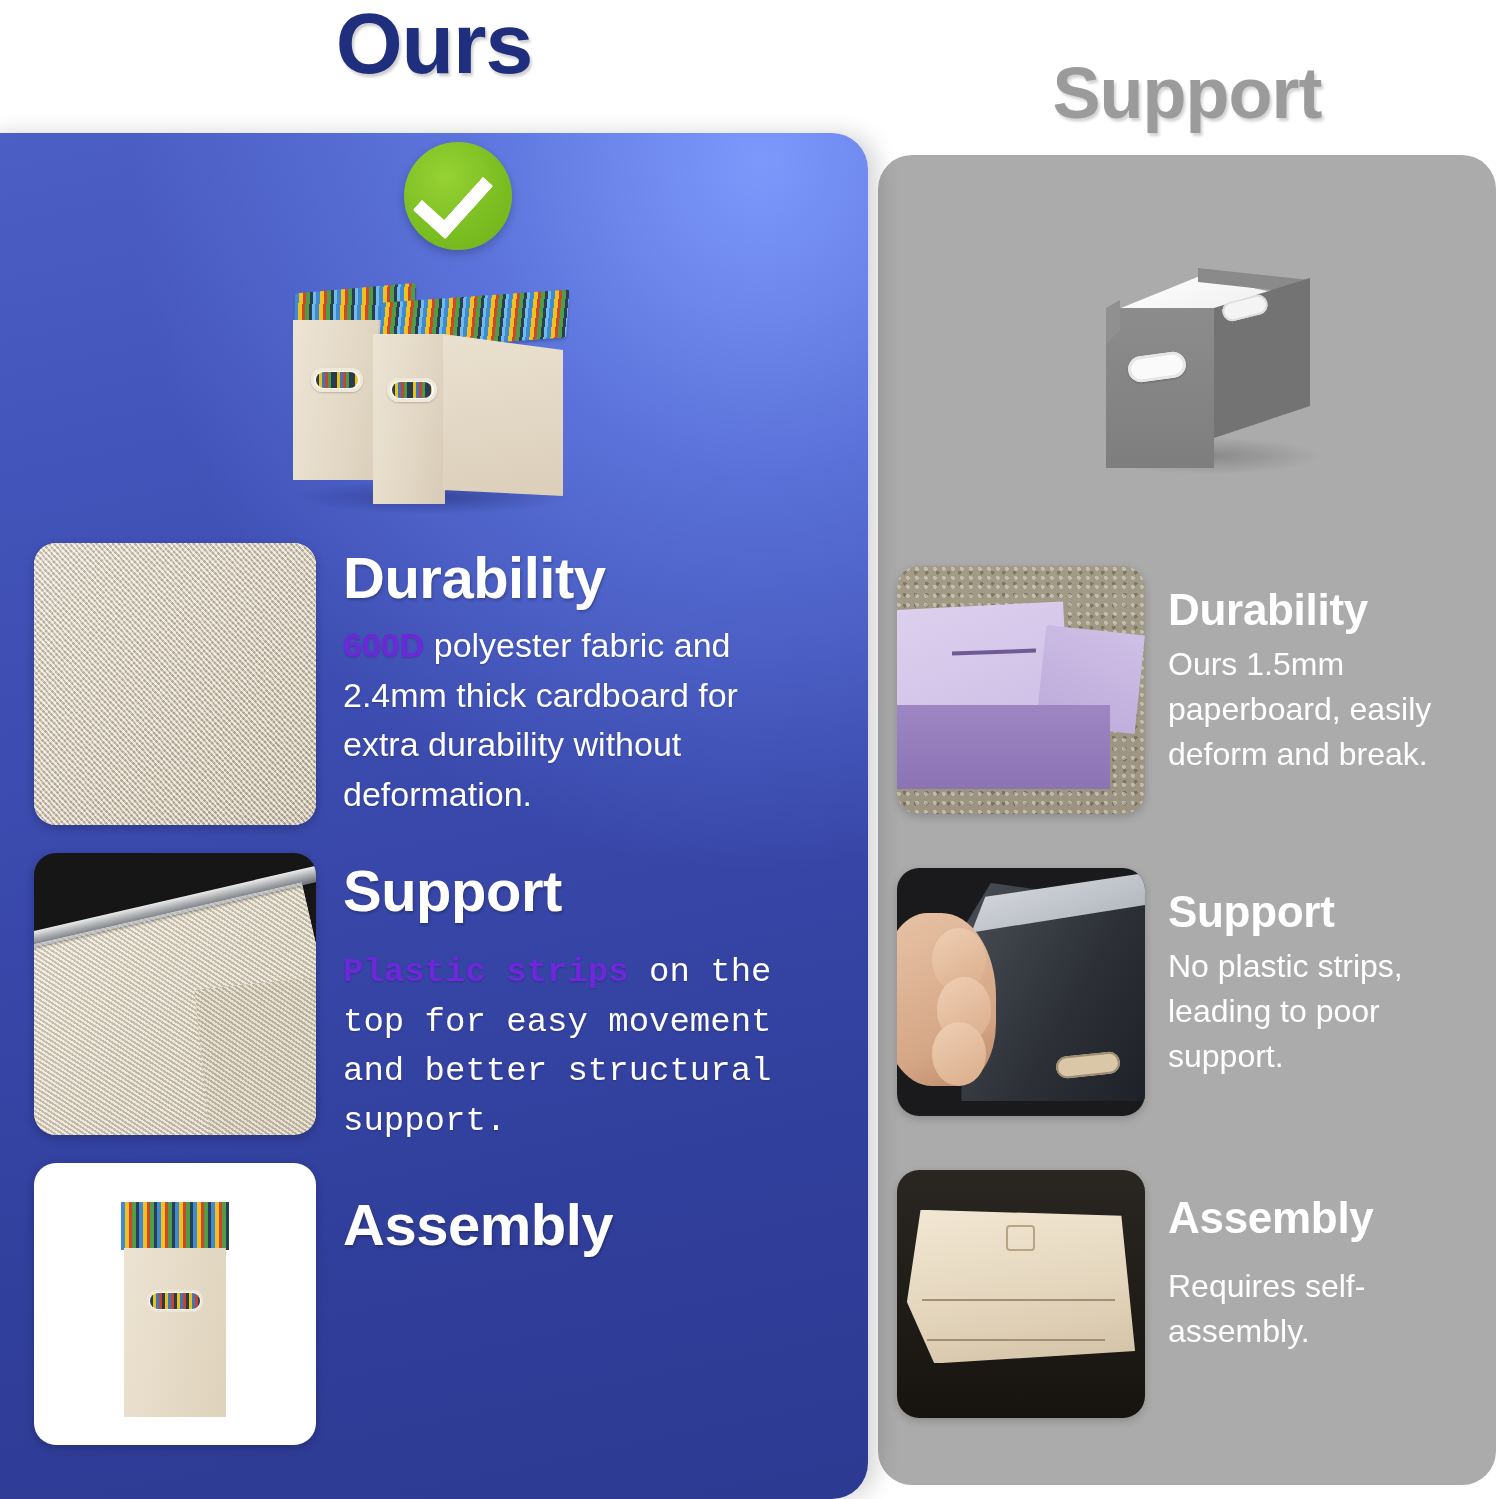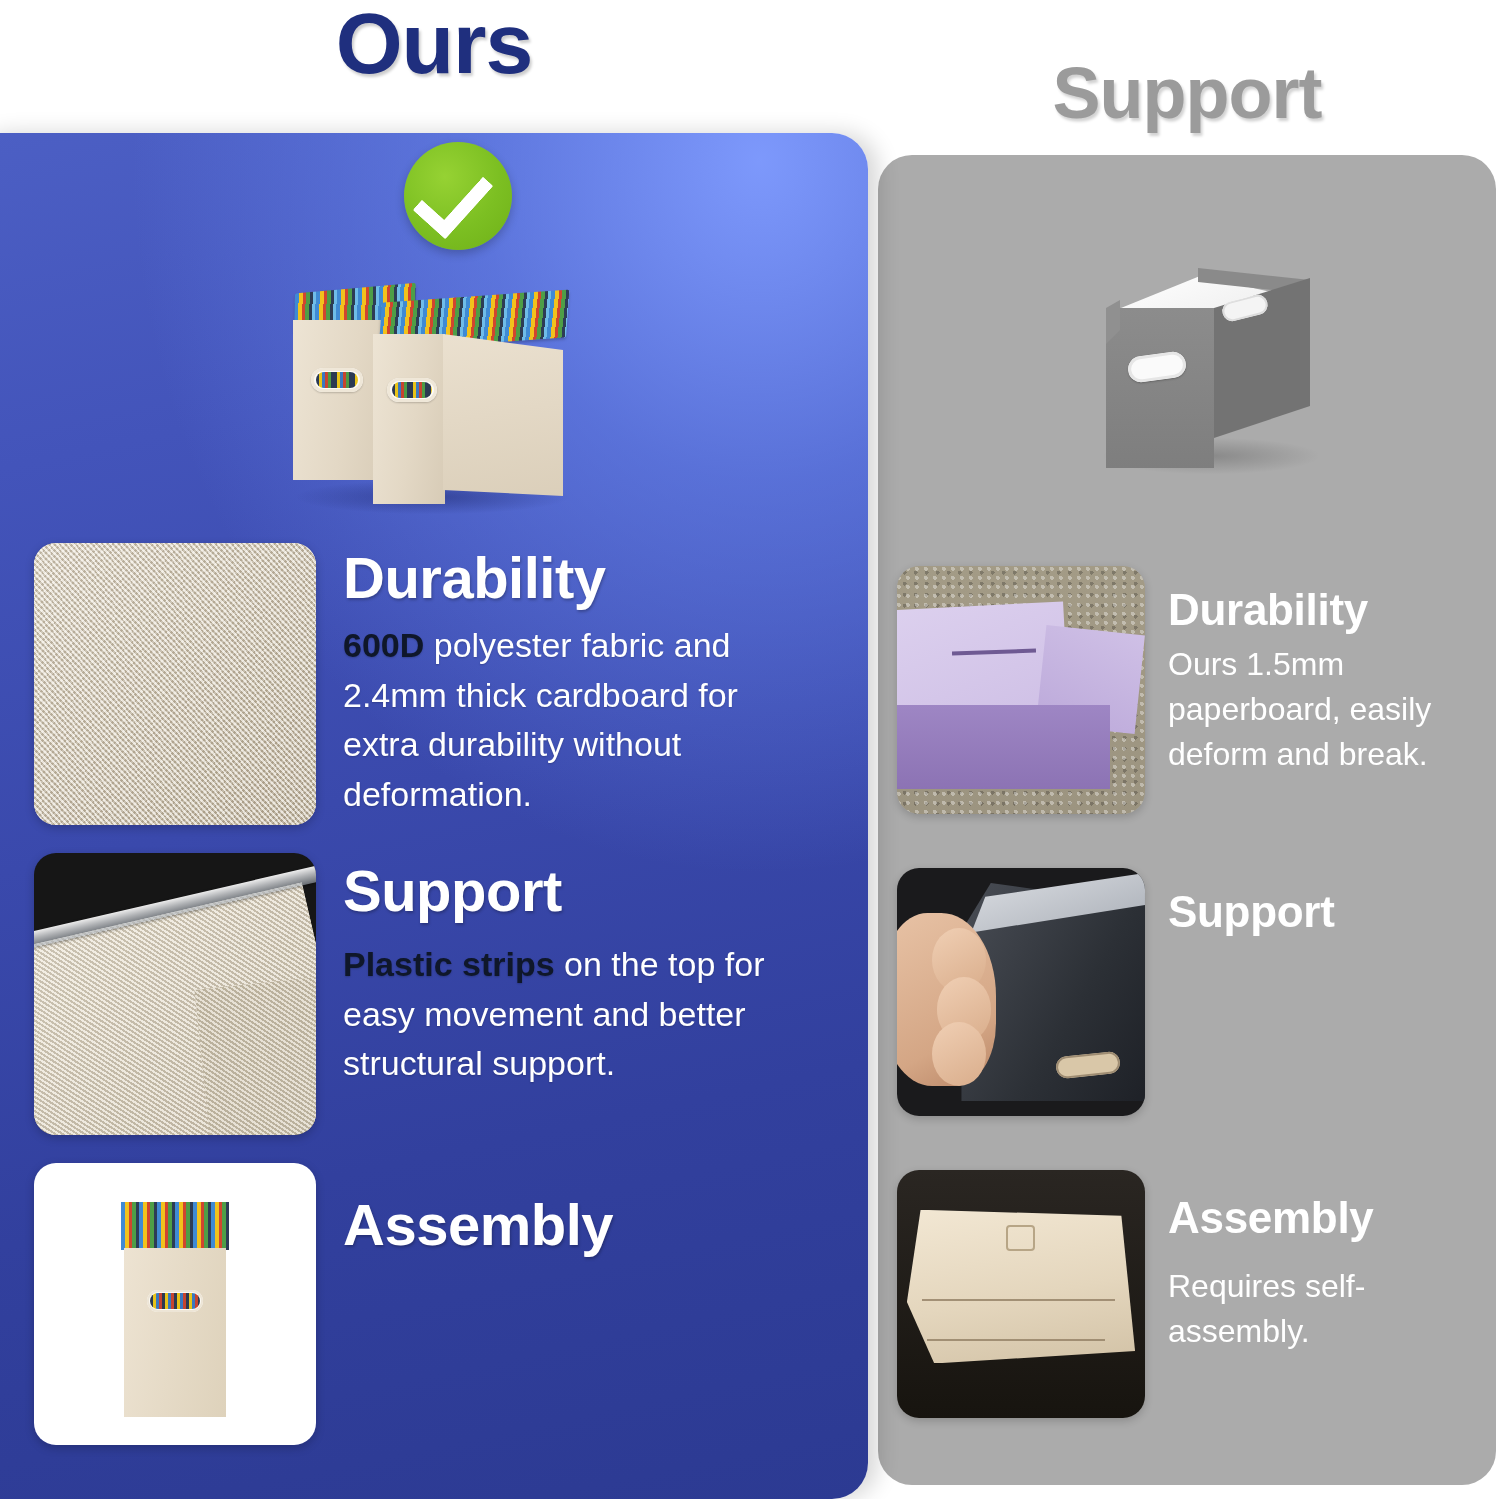--- a/index.html
+++ b/index.html
@@ -274,21 +274,21 @@
   .h-ours {
     font-size: 58px; font-weight: bold; color:#FFFFFF; letter-spacing:-0.5px;
     text-shadow: 1px 2px 3px rgba(0,0,0,0.25);
     line-height: 1.0;
   }
   .p-ours {
     font-size: 34px; color:#FFFFFF; line-height: 1.46; font-weight: 500;
     text-shadow: 0 1px 2px rgba(0,0,0,0.20);
     max-width: 470px;
   }
-  .hl { color:#0f172a; font-weight:700; }
+  .hl { color:#6d28d9; font-weight:700; }
 
   .h-others {
     font-size: 44px; font-weight: bold; color:#FFFFFF; letter-spacing:-0.3px; line-height:1.0;
   }
   .p-others {
     font-size: 32px; color:#FFFFFF; line-height: 1.40; font-weight: 500;
     max-width: 320px;
   }
 </style>
 </head>
@@ -351,21 +351,21 @@
 
 <div class="thumb" style="left:34px; top:853px; width:282px; height:282px;">
   <div class="tex-strip">
     <div class="cloth"></div>
     <div class="plastic"></div>
     <div class="cloth2"></div>
   </div>
 </div>
 <div class="blk" style="left:343px; top:862px; width:480px;">
   <div class="h-ours">Support</div>
-  <div class="p-ours" style="margin-top:20px;">
+  <div class="p-ours" style="margin-top:28px;font-family:Liberation Mono, monospace;">
     <span class="hl">Plastic strips</span><span> on the top for easy movement and better structural support.</span>
   </div>
 </div>
 
 <div class="thumb" style="left:34px; top:1163px; width:282px; height:282px;">
   <div class="tex-assembly">
     <div class="ab-fold"></div>
     <div class="ab-body"></div>
     <div class="ab-handle">
       <i></i>
@@ -396,20 +396,21 @@
     <div class="lidlight"></div>
     <div class="hand"></div>
     <div class="finger" style="left:14%; top:24%;"></div>
     <div class="finger" style="left:16%; top:44%;"></div>
     <div class="finger" style="left:14%; top:62%;"></div>
     <div class="handle-o"></div>
   </div>
 </div>
 <div class="blk" style="left:1168px; top:890px; width:330px;">
   <div class="h-others">Support</div>
+  <div class="p-others" style="margin-top:10px;">No plastic strips, leading to poor support.</div>
 </div>
 
 <div class="thumb-o" style="left:897px; top:1170px; width:248px; height:248px;">
   <div class="tex-flat">
     <div class="sheet"></div>
     <div class="slot"></div>
     <div class="score" style="left:10%; top:52%; width:78%;"></div>
     <div class="score" style="left:12%; top:68%; width:72%;"></div>
   </div>
 </div>

